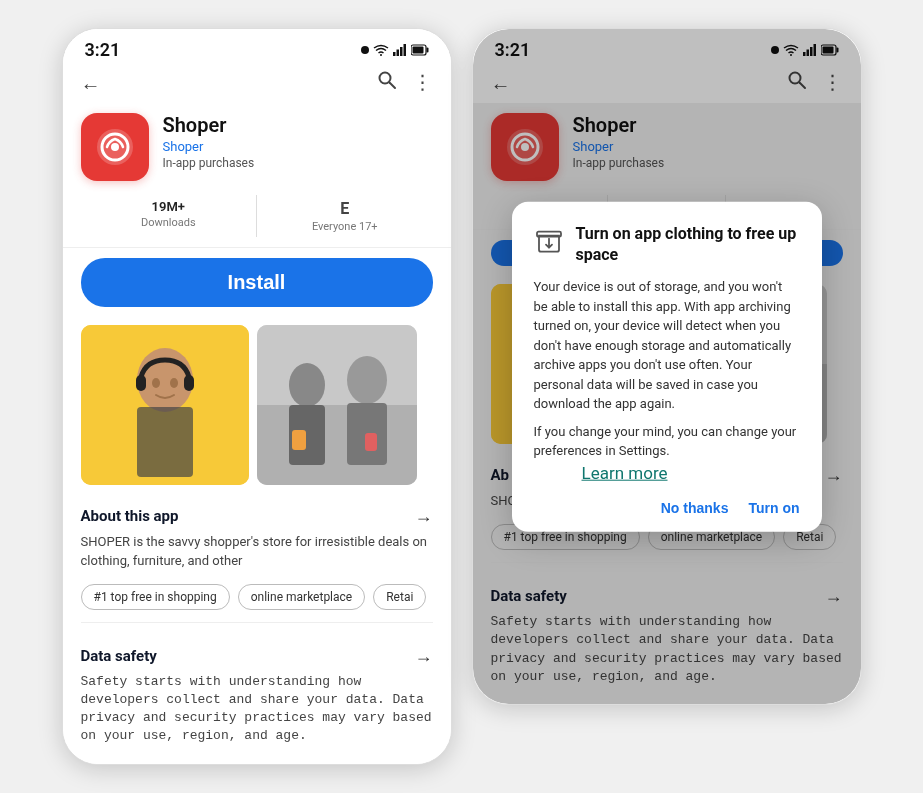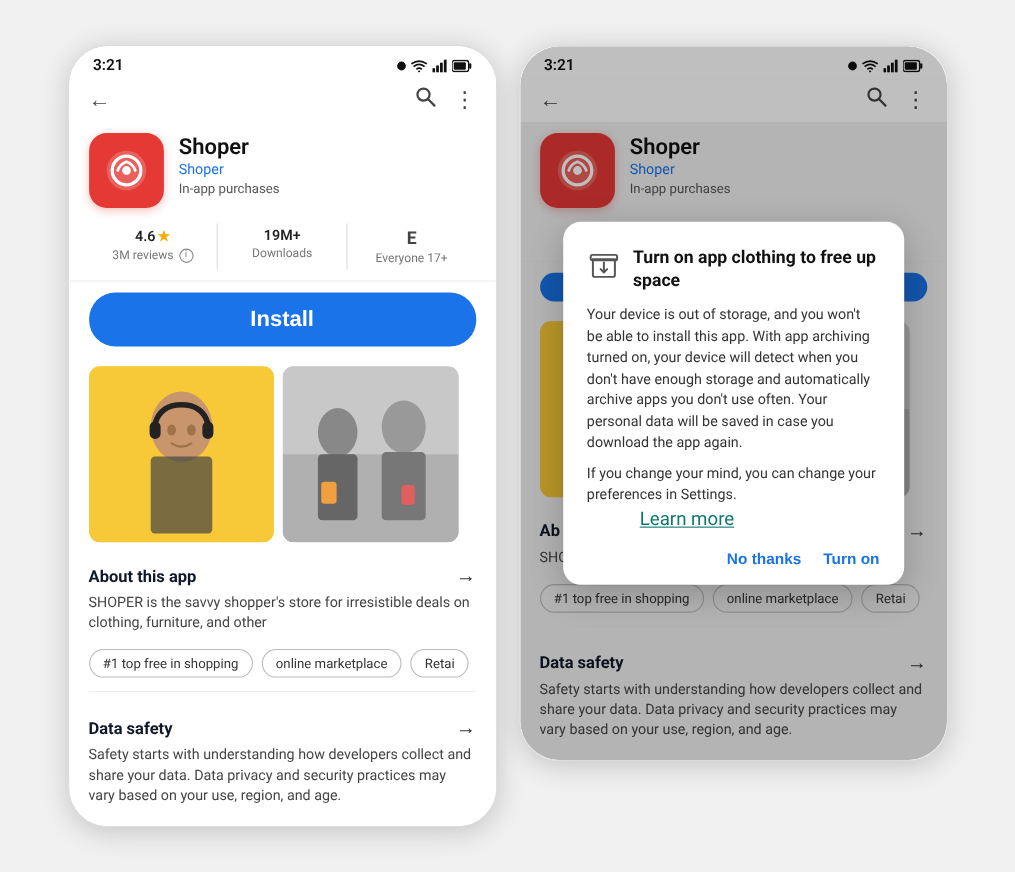--- a/index.html
+++ b/index.html
@@ -31,21 +31,21 @@
       overflow: hidden;
     }
     .status-bar {
       display: flex;
       justify-content: space-between;
       align-items: center;
       padding: 10px 22px 4px;
       background: #fff;
     }
     .status-time {
-      font-size: 14px;
+      font-size: 18px;
       font-weight: 600;
       color: #111;
     }
     .status-icons {
       display: flex;
       align-items: center;
       gap: 4px;
     }
     .status-dot {
       width: 8px; height: 8px;
@@ -186,20 +186,21 @@
       margin: 6px 18px;
     }
     .data-safety-section {
       padding: 4px 0 10px;
     }
     .safety-desc {
       padding: 2px 18px 8px;
       font-size: 13px;
       color: #444;
       line-height: 1.4;
+      font-family: Liberation Mono, monospace;
     }
     
     .phone-overlay {
       position: relative;
     }
     .phone2-bg {
       background: #f0f0f0;
     }
     .dialog-overlay {
       position: absolute;
@@ -360,30 +361,20 @@
         </div>
         <div class="app-info">
           <div class="app-name">Shoper</div>
           <div class="app-dev">Shoper</div>
           <div class="app-meta">In-app purchases</div>
         </div>
       </div>
       
       <div class="stats-row">
         <div class="stat-item">
-          <div class="stat-main">
-            <span>4.6</span>
-              <span class="star">★</span>
-          </div>
-          <div class="stat-sub">
-            <span>3M reviews</span>
-            <span class="info-circle">i</span>
-          </div>
-        </div>
-        <div class="stat-item">
           <div class="stat-main">19M+</div>
           <div class="stat-sub">Downloads</div>
         </div>
         <div class="stat-item">
           <div class="stat-main">
             <span style="font-size:16px; font-weight:700; color:#444;">E</span>
           </div>
           <div class="stat-sub">Everyone 17+</div>
         </div>
       </div>

